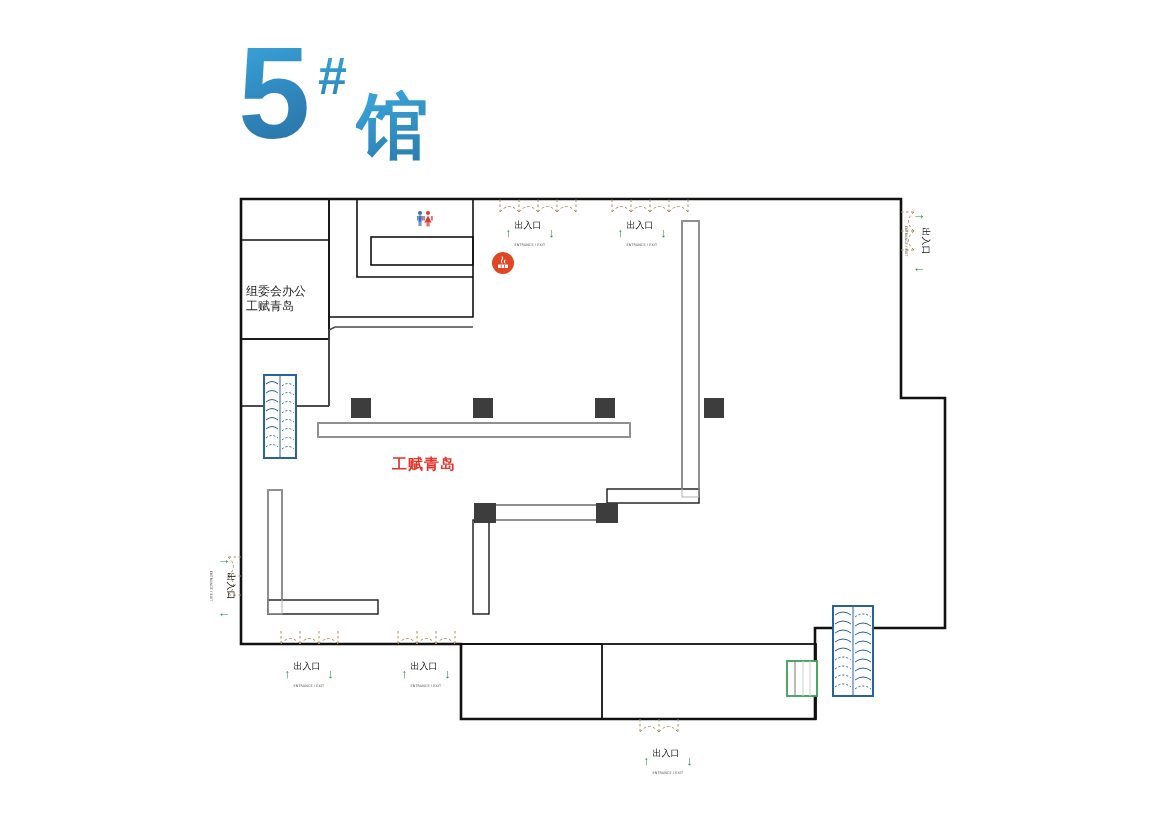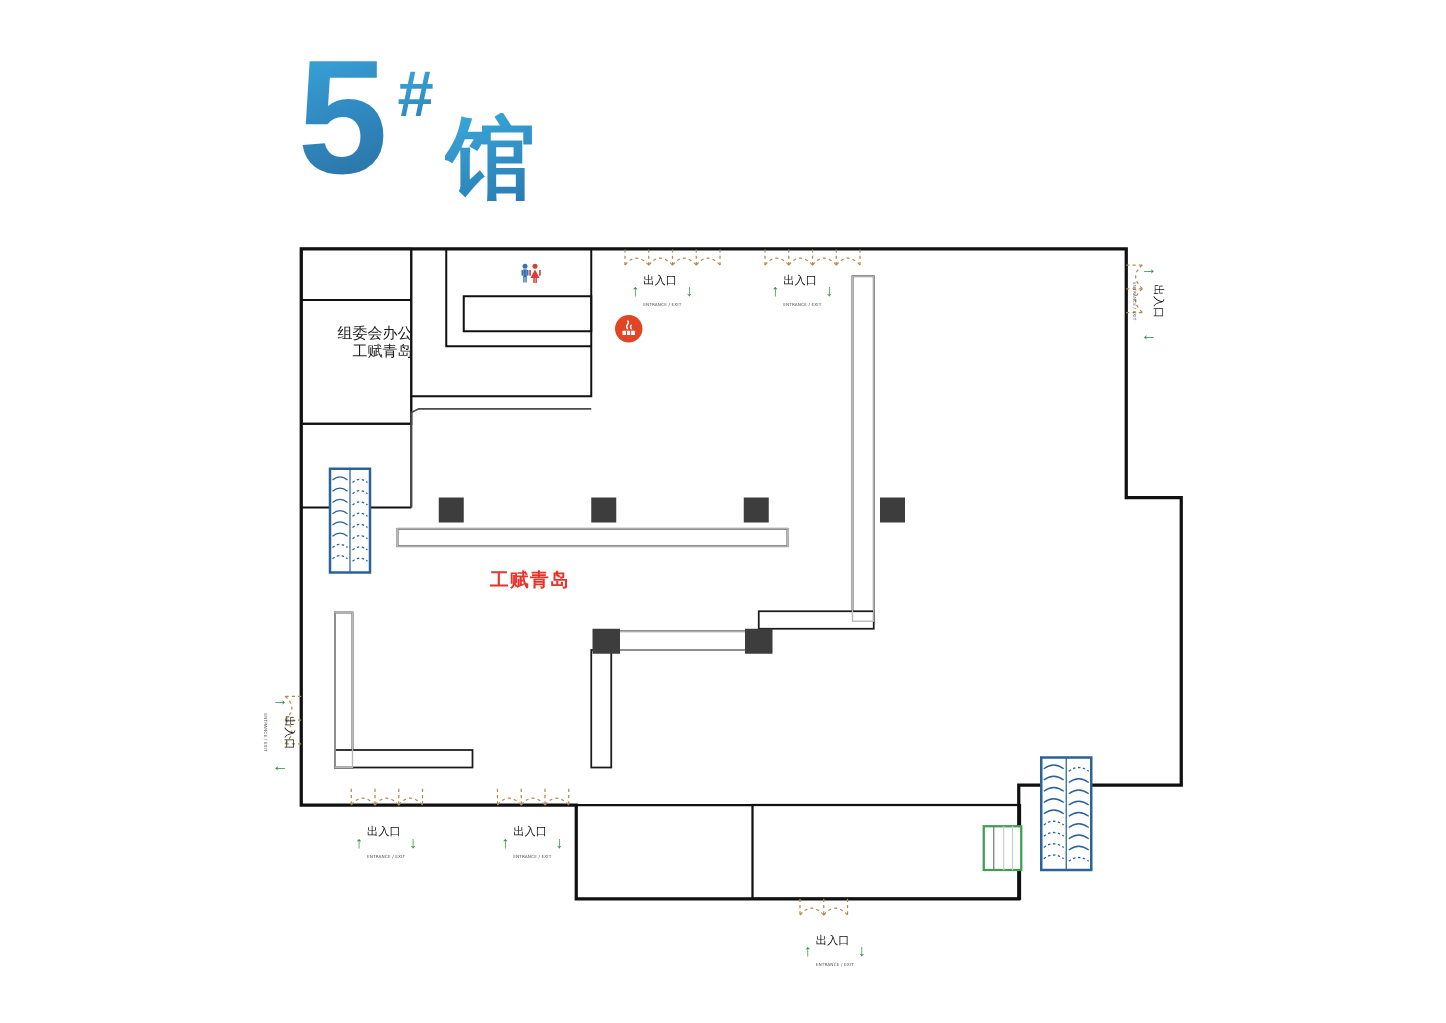--- a/index.html
+++ b/index.html
@@ -72,27 +72,26 @@
     left: 0;
     top: 0;
   }
   .lbl {
     position: absolute;
     font-family: "DejaVu Sans", "Liberation Sans", sans-serif;
     user-select: none;
   }
   .office-label {
     left: 246px;
-    top: 260px;
+    top: 284px;
     width: 84px;
     font-size: 12px;
     color: #1a1a1a;
     line-height: 15px;
-    text-align: right;
-    font-family: Liberation Mono, monospace;
+    text-align: left;
   }
   .brand-label {
     left: 392px;
     top: 455px;
     font-size: 15px;
     font-weight: bold;
     color: #e8332a;
     letter-spacing: 1px;
   }
   .gate {

